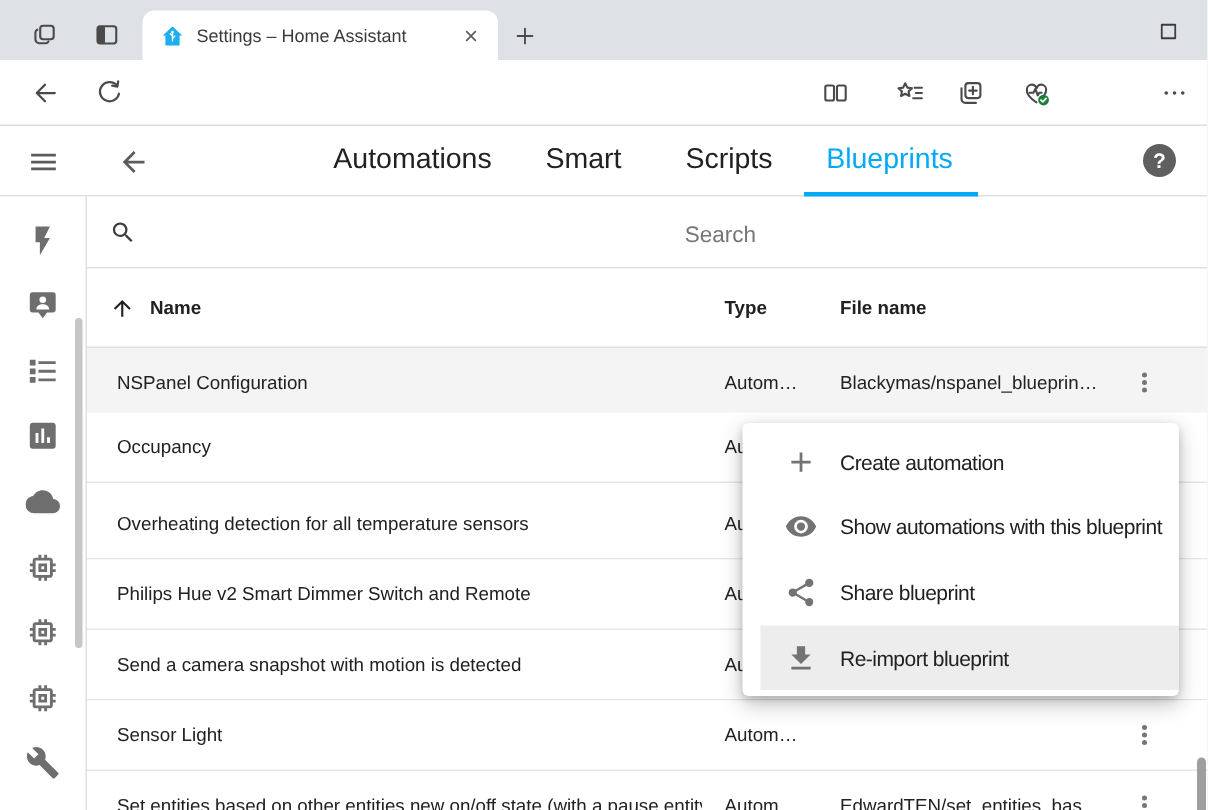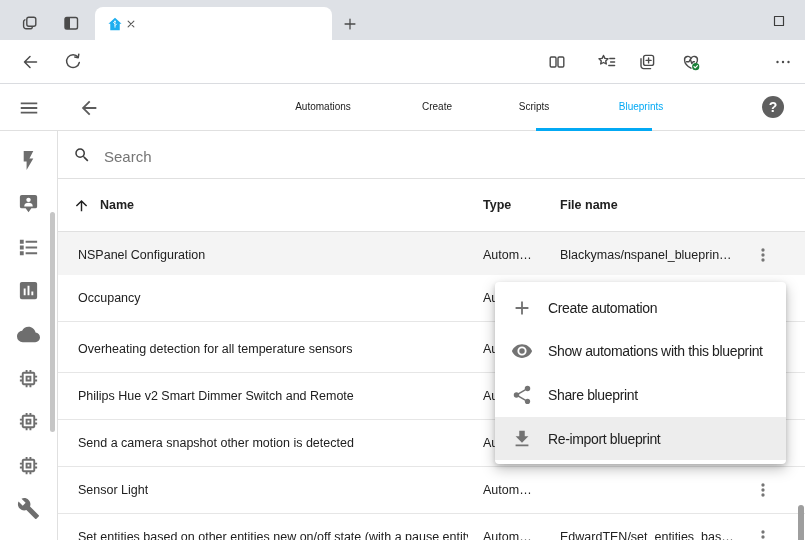--- a/index.html
+++ b/index.html
@@ -28,52 +28,52 @@
       radial-gradient(circle at 50% 22%, #6b4f35 0 18%, transparent 19%),
       radial-gradient(ellipse 36% 30% at 50% 44%, #e0a878 0 99%, transparent 100%),
       radial-gradient(ellipse 46% 34% at 50% 104%, #4a74a8 0 99%, transparent 100%),
       linear-gradient(#cfe0ee,#a9c2d8);}
 
   
   .app{position:absolute;left:0;top:85px;width:805px;height:455px;background:#fff;overflow:hidden;}
   .app-header{position:absolute;left:0;top:0;width:805px;height:46px;background:#fff;
     border-bottom:1px solid #e0e0e0;box-sizing:border-box;}
   .ha-tab{position:absolute;top:0;height:43px;line-height:43px;transform:translateX(-50%);
-    font-size:10px;font-weight:500;color:#212121;white-space:nowrap;margin-left:48px;}
+    font-size:19px;font-weight:500;color:#212121;white-space:nowrap;}
   .ha-tab.active{color:#03a9f4;}
   .tab-underline{position:absolute;left:536px;top:43px;width:116px;height:3px;background:#03a9f4;}
   .help-btn{position:absolute;left:762px;top:11px;width:22px;height:22px;border-radius:50%;
     background:#5f5f5f;color:#fff;font-size:14px;font-weight:700;text-align:center;line-height:22px;}
   .sidebar-border{position:absolute;left:57px;top:46px;width:1px;height:409px;background:#e0e0e0;}
   .sb-icon{position:absolute;left:17px;}
   .sb-thumb{position:absolute;left:50px;top:127px;width:5px;height:220px;background:#c6c6c6;border-radius:3px;}
 
   .search-row{position:absolute;left:58px;top:46px;width:747px;height:48px;
     border-bottom:1px solid #e0e0e0;box-sizing:border-box;}
   .search-input{position:absolute;left:44px;top:12px;width:400px;height:24px;border:none;outline:none;
-    font-size:15px;font-family:"Liberation Sans",sans-serif;color:#212121;background:transparent;}
+    font-size:15px;font-family:"Liberation Sans",sans-serif;color:#212121;background:transparent;text-align:right;}
   .search-input::placeholder{color:#757575;}
 
   .thead{position:absolute;left:58px;top:94px;width:747px;height:53px;
     border-bottom:1px solid #e0e0e0;box-sizing:border-box;}
   .th{position:absolute;top:50%;transform:translateY(-50%);font-size:12.5px;font-weight:700;color:#212121;white-space:nowrap;text-align:center;}
 
   .row{position:absolute;left:58px;width:747px;height:47px;background:#fff;
     border-bottom:1px solid #e6e6e6;box-sizing:border-box;}
   .row.hl{background:#f4f4f4;}
   .cell{position:absolute;top:50%;transform:translateY(-50%);font-size:12.5px;color:#212121;white-space:nowrap;}
   .c-name{left:20px;max-width:390px;overflow:hidden;}
   .c-type{left:425px;}
   .c-file{left:502px;}
   .row-dots{position:absolute;left:695px;top:13px;}
 
   
   .menu{position:absolute;left:495px;top:197px;width:291px;background:#fff;border-radius:4px;
     box-shadow:0 5px 14px rgba(0,0,0,.25),0 2px 5px rgba(0,0,0,.14);padding:4px 0;z-index:30;}
-  .mi{height:43.6px;display:flex;align-items:center;padding-left:16px;gap:15px;}
+  .mi{height:43.6px;display:flex;align-items:center;padding-left:16px;gap:15px;margin-left:12px;}
   .mi.hover{background:#ededed;}
   .mi-label{font-size:14px;letter-spacing:-0.35px;color:#212121;white-space:nowrap;}
   .mi.danger .mi-label{color:#f44336;}
 
   .page-thumb{position:absolute;left:798px;top:420px;width:6px;height:40px;background:#9e9e9e;border-radius:3px;z-index:40;}
 </style>
 </head>
 <body>
 
 <div id="screen">
@@ -87,20 +87,21 @@
       <rect x="4" y="4.5" width="12.5" height="11.5" rx="1.8"></rect>
       <path d="M6 4.5 H9 V16 H6 A2 2 0 0 1 4 14 V6.5 A2 2 0 0 1 6 4.5 Z" fill="#4a4a4a" stroke="none"></path>
     </svg>
 
     <div class="btab">
       <svg style="margin-left:12px" width="16" height="16" viewBox="0 0 24 24">
         <path fill="#1daeef" d="M12,2.6L2.2,11.5H4.9V21.4H19.1V11.5H21.8L12,2.6Z"></path>
         <path d="M12 8.2 V17.5 M12 12 L9.3 9.3 M12 14.5 L14.7 11.8" stroke="#fff" stroke-width="1.3" fill="none"></path>
         <circle cx="12" cy="8" r="1.3" fill="#fff"></circle>
       </svg>
+      <span class="btab-title">Settings – Home Assistant</span>
       <svg class="eicon" style="margin-right:10px;stroke:#5c5c5c" width="16" height="16" viewBox="0 0 20 20">
         <path d="M6.4 6.4 L13.6 13.6 M13.6 6.4 L6.4 13.6"></path>
       </svg>
     </div>
 
     <svg class="abs eicon" style="left:341px;top:15px" width="18" height="18" viewBox="0 0 20 20">
       <path d="M10 4.5 V15.5 M4.5 10 H15.5"></path>
     </svg>
     <svg class="abs eicon" style="left:770px;top:12px;stroke:#3c3c3c;stroke-width:1.3" width="18" height="18" viewBox="0 0 20 20">
       <rect x="5" y="5" width="10" height="10"></rect>
@@ -171,21 +172,21 @@
   <div class="app">
 
     <div class="app-header">
       <svg class="abs" style="left:18px;top:12px" width="22" height="22" viewBox="0 0 24 24">
         <path fill="#5c5c5c" d="M3,6H21V8H3V6M3,11H21V13H3V11M3,16H21V18H3V16Z"></path>
       </svg>
       <svg class="abs" style="left:78px;top:12px" width="22" height="22" viewBox="0 0 24 24">
         <path fill="#5c5c5c" d="M20,11V13H8L13.5,18.5L12.08,19.92L4.16,12L12.08,4.08L13.5,5.5L8,11H20Z"></path>
       </svg>
       <div class="ha-tab" style="left:275px">Automations</div>
-      <div class="ha-tab" style="left:389px">Create</div>
+      <div class="ha-tab" style="left:389px">Smart</div>
       <div class="ha-tab" style="left:486px">Scripts</div>
       <div class="ha-tab active" style="left:593px">Blueprints</div>
       <div class="tab-underline"></div>
       <div class="help-btn">?</div>
     </div>
 
     <div class="sidebar-border"></div>
     <svg class="sb-icon" style="top:64px" width="23" height="23" viewBox="0 0 24 24">
         <path fill="#6e6e6e" d="M7,2V13H10V22L17,10H13L17,2H7Z"></path>
       </svg>
@@ -256,21 +257,21 @@
         </svg>
     </div>
     <div class="row" style="top:288px">
       <span class="cell c-name">Philips Hue v2 Smart Dimmer Switch and Remote</span>
       <span class="cell c-type">Autom…</span>
       <svg class="row-dots" width="20" height="20" viewBox="0 0 24 24">
           <path fill="#757575" d="M12,16A2,2 0 0,1 14,18A2,2 0 0,1 12,20A2,2 0 0,1 10,18A2,2 0 0,1 12,16M12,10A2,2 0 0,1 14,12A2,2 0 0,1 12,14A2,2 0 0,1 10,12A2,2 0 0,1 12,10M12,4A2,2 0 0,1 14,6A2,2 0 0,1 12,8A2,2 0 0,1 10,6A2,2 0 0,1 12,4Z"></path>
         </svg>
     </div>
     <div class="row" style="top:335px">
-      <span class="cell c-name">Send a camera snapshot other motion is detected</span>
+      <span class="cell c-name">Send a camera snapshot with motion is detected</span>
       <span class="cell c-type">Autom…</span>
       <svg class="row-dots" width="20" height="20" viewBox="0 0 24 24">
           <path fill="#757575" d="M12,16A2,2 0 0,1 14,18A2,2 0 0,1 12,20A2,2 0 0,1 10,18A2,2 0 0,1 12,16M12,10A2,2 0 0,1 14,12A2,2 0 0,1 12,14A2,2 0 0,1 10,12A2,2 0 0,1 12,10M12,4A2,2 0 0,1 14,6A2,2 0 0,1 12,8A2,2 0 0,1 10,6A2,2 0 0,1 12,4Z"></path>
         </svg>
     </div>
     <div class="row" style="top:382px">
       <span class="cell c-name">Sensor Light</span>
       <span class="cell c-type">Autom…</span>
       <svg class="row-dots" width="20" height="20" viewBox="0 0 24 24">
           <path fill="#757575" d="M12,16A2,2 0 0,1 14,18A2,2 0 0,1 12,20A2,2 0 0,1 10,18A2,2 0 0,1 12,16M12,10A2,2 0 0,1 14,12A2,2 0 0,1 12,14A2,2 0 0,1 10,12A2,2 0 0,1 12,10M12,4A2,2 0 0,1 14,6A2,2 0 0,1 12,8A2,2 0 0,1 10,6A2,2 0 0,1 12,4Z"></path>

